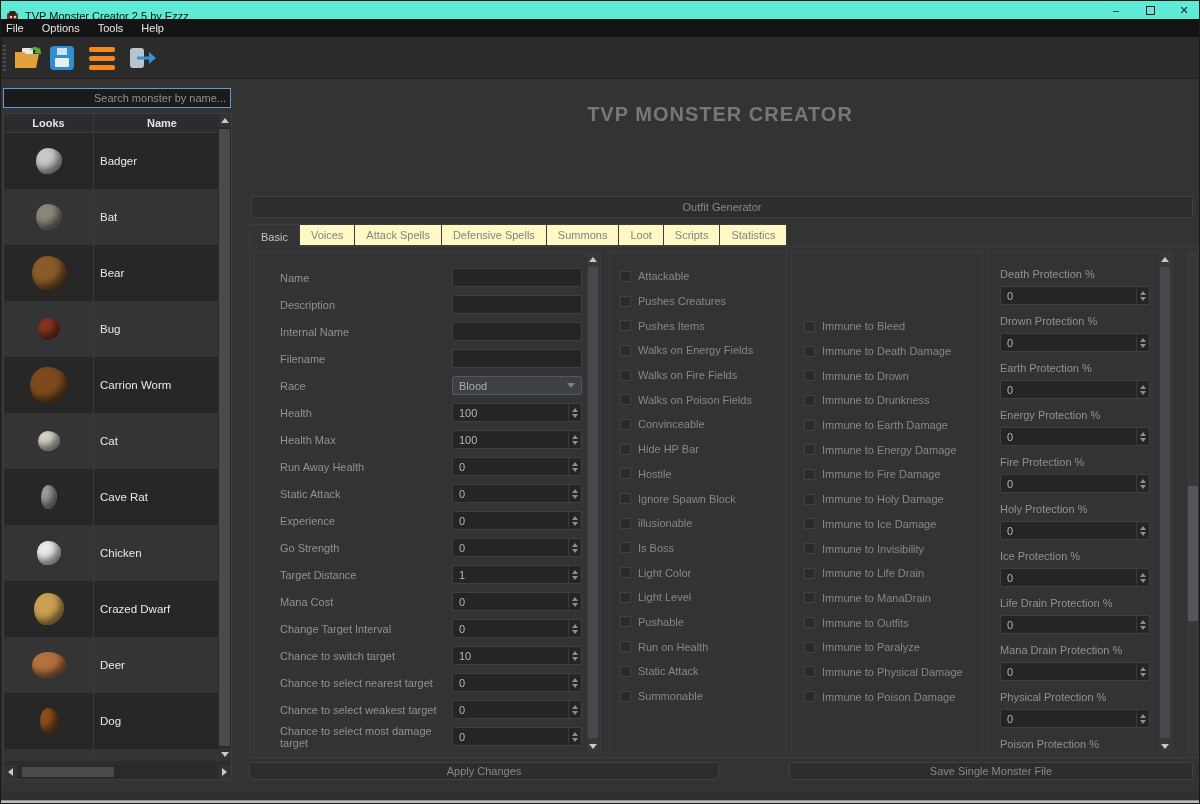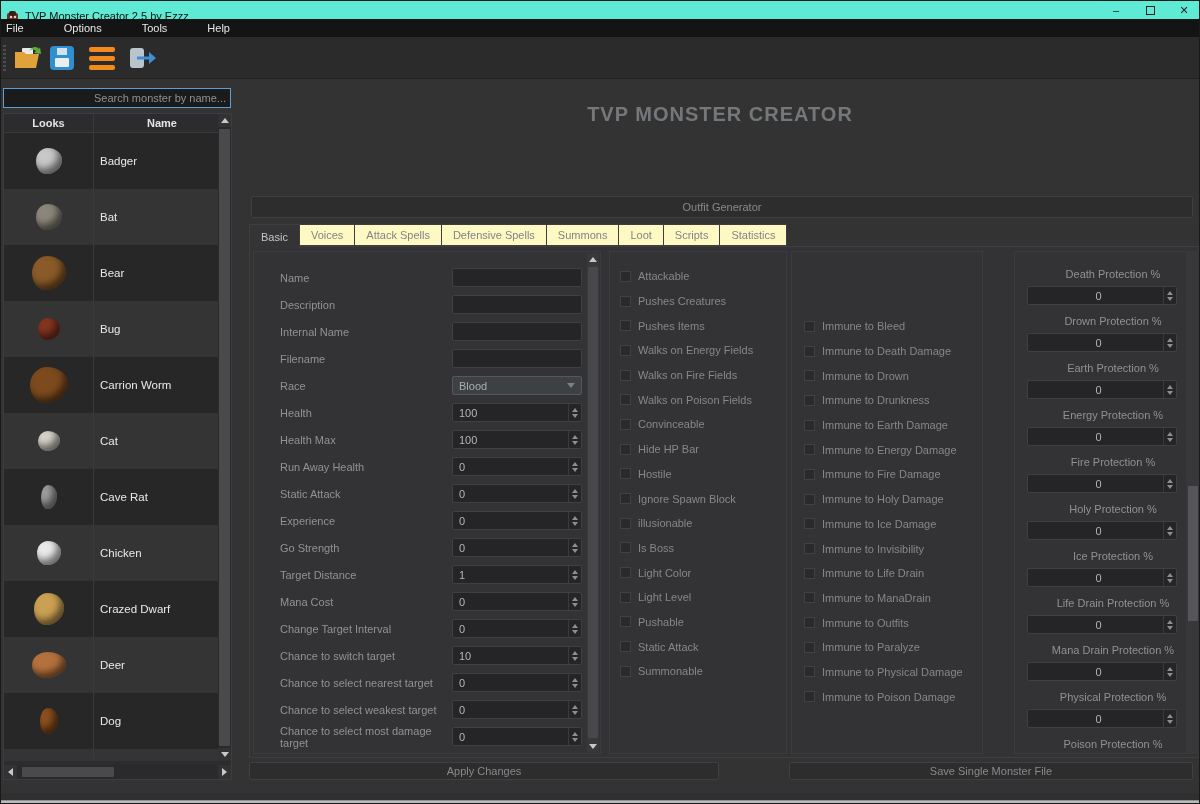--- a/index.html
+++ b/index.html
@@ -9,21 +9,21 @@
   
   #titlebar{position:absolute;left:0;top:0;width:1200px;height:30px;background:#5eead4;display:flex;align-items:center;}
   #titlebar .app-ic{width:13px;height:13px;margin:0 6px 0 5px;}
   #titlebar .ttl{font-size:11px;color:#111;}
   .winctl{position:absolute;top:0;height:18px;width:34px;display:flex;align-items:center;justify-content:center;color:#222;font-size:11px;cursor:default;}
   #btn-min{right:68px}#btn-max{right:34px}#btn-close{right:0}
   #btn-max .maxbox{width:9px;height:9px;border:1px solid #222;}
 
   
   #menubar{position:absolute;left:0;top:18px;width:1200px;height:18px;background:#141414;display:flex;align-items:center;gap:0;}
-  .menu-item{color:#e6e6e6;font-size:11px;padding:0 20px;height:18px;display:flex;align-items:center;}
+  .menu-item{color:#e6e6e6;font-size:11px;padding:0 9px;height:18px;display:flex;align-items:center;}
   .menu-item:first-child{padding-left:5px}
 
   
   #toolbar{position:absolute;left:0;top:36px;width:1200px;height:42px;background:#2b2b2b;border-bottom:1px solid #222;}
   .grip{position:absolute;left:2px;top:8px;width:3px;height:26px;background:repeating-linear-gradient(#4d4d4d 0 2px,transparent 2px 4px);}
   .tb-btn{position:absolute;top:6px;width:30px;height:30px;display:flex;align-items:center;justify-content:center;}
   
   .floppy{width:24px;height:24px;border-radius:4px;position:relative;}
   .floppy .lbl{position:absolute;left:5px;bottom:3px;width:14px;height:9px;background:#e8eef2;border-radius:1px;}
   .floppy .shut{position:absolute;left:7px;top:2px;width:10px;height:7px;background:#cfe2ee;}
@@ -65,21 +65,21 @@
   #tabbar{position:absolute;left:248px;top:223px;height:23px;display:flex;z-index:3;}
   .tab{height:22px;padding:0 11px;display:flex;align-items:center;background:#fef9c3;border:1px solid #3e3e41;border-left:none;color:#828487;font-size:11px;}
   .tab:first-child{border-left:1px solid #3e3e41;}
   .tab.active{height:24px;background:#343436;color:#c2c4c6;border-bottom:none;}
 
   #content{position:absolute;left:248px;top:245px;width:950px;height:512px;border:1px solid #3e3e41;background:#333335;}
   .panel{position:absolute;border:1px solid #3b3b3e;background:#333335;overflow:hidden;}
   #formpanel{left:252px;top:250px;width:348px;height:503px;padding:12px 0 0 0;}
   #flagpanel{left:608px;top:250px;width:178px;height:503px;padding:12px 0 0 0;}
   #immpanel{left:790px;top:250px;width:192px;height:503px;padding:62px 0 0 0;}
-  #protpanel{left:1013px;top:250px;width:186px;height:503px;padding:16px 0 0 0;text-align:center;}
+  #protpanel{left:986px;top:250px;width:186px;height:503px;padding:16px 0 0 0;}
 
   .frow{height:27px;display:flex;align-items:center;padding-left:26px;}
   .flabel{width:172px;color:#909295;font-size:11px;}
   .txtin,.numin{width:130px;height:19px;background:#252527;border:1px solid #404043;border-radius:2px;display:flex;align-items:center;position:relative;}
   .numin .nval{color:#b4b4b4;font-size:11px;padding-left:6px;flex:1;}
   .spin{width:13px;height:17px;display:flex;flex-direction:column;align-items:center;justify-content:center;gap:2px;border-left:1px solid #3a3a3d;}
   .spin .up{width:0;height:0;border-left:3px solid transparent;border-right:3px solid transparent;border-bottom:4px solid #8e8e90;}
   .spin .dn{width:0;height:0;border-left:3px solid transparent;border-right:3px solid transparent;border-top:4px solid #8e8e90;}
   .ddl{width:130px;height:19px;background:#3e4144;border:1px solid #55585a;border-radius:2px;display:flex;align-items:center;position:relative;}
   .ddl .dval{color:#a8adb0;font-size:11px;padding-left:6px;flex:1;}
@@ -511,20 +511,24 @@
     <div class="cbrow">
         <span class="cb"></span>
         <span class="cbl">Light Level</span>
       </div>
     <div class="cbrow">
         <span class="cb"></span>
         <span class="cbl">Pushable</span>
       </div>
     <div class="cbrow">
         <span class="cb"></span>
+        <span class="cbl">Run on Health</span>
+      </div>
+    <div class="cbrow">
+        <span class="cb"></span>
         <span class="cbl">Static Attack</span>
       </div>
     <div class="cbrow">
         <span class="cb"></span>
         <span class="cbl">Summonable</span>
       </div>
   </div>
 
   <div class="panel" id="immpanel">
     <div class="cbrow">

